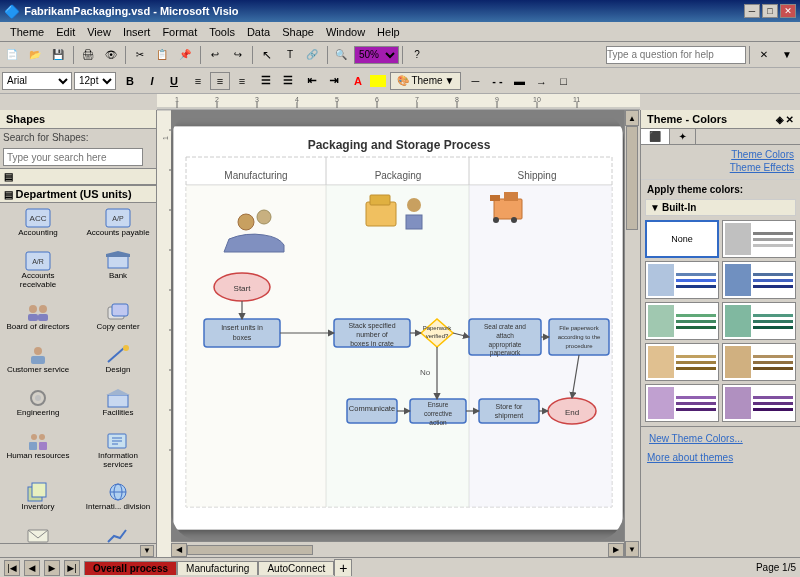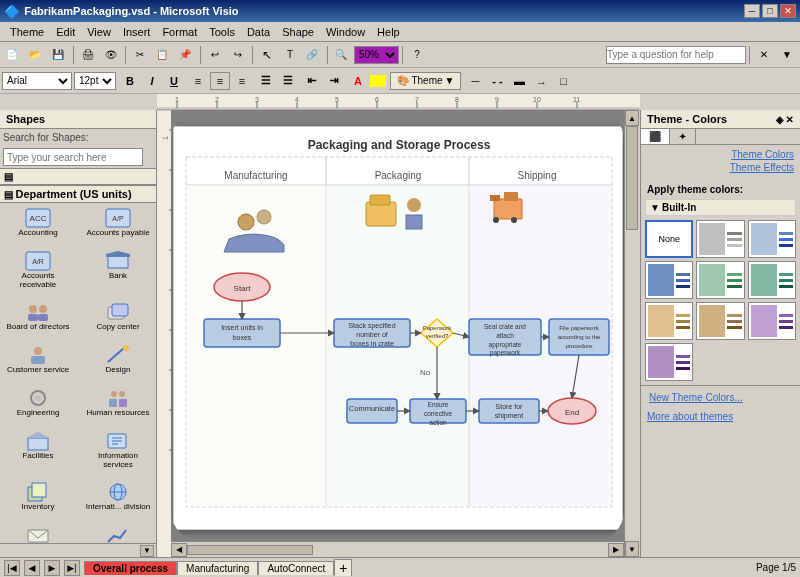--- a/index.html
+++ b/index.html
@@ -47,21 +47,21 @@
     .theme-section-title { font-size: 10px; color: #444; margin-bottom: 2px; cursor: pointer; }
     .apply-title { font-size: 10px; font-weight: bold; margin: 4px 6px 2px; }
     .theme-colors-section { padding: 2px 4px; }
     .builtin-header { font-size: 10px; font-weight: bold; background: #ece9d8; padding: 2px 4px; border: 1px solid #ccc; display: flex; align-items: center; gap: 2px; margin-bottom: 2px; }
 
     
     #statusbar { background: #d4d0c8; height: 20px; display: flex; align-items: center; border-top: 1px solid #888; padding: 0 4px; gap: 4px; }
     #statusbar .page-tabs { display: flex; gap: 0; align-items: center; }
     .page-nav { width: 16px; height: 16px; background: #c8c0b0; border: 1px solid #888; display: flex; align-items: center; justify-content: center; font-size: 9px; cursor: pointer; }
     .page-tab { padding: 1px 8px; background: #ece9d8; border: 1px solid #888; border-bottom: none; font-size: 10px; cursor: pointer; }
-    .page-tab.active { background: #ef4444; font-weight: bold; }
+    .page-tab.active { background: #b91c1c; font-weight: bold; }
     #statusbar .status-right { margin-left: auto; font-size: 10px; }
 
     
     .new-theme-link { font-size: 10px; color: #316ac5; cursor: pointer; text-decoration: underline; padding: 2px 6px; }
     .apply-checkbox { display: flex; align-items: center; gap: 4px; font-size: 10px; padding: 2px 6px; }
     .more-link { font-size: 10px; color: #316ac5; cursor: pointer; text-decoration: underline; padding: 2px 6px; }
   </style>
 </head>
 <body>
 
@@ -302,37 +302,37 @@
               <svg width="28" height="22">
                 <circle cx="14" cy="11" r="7" fill="none" stroke="#888" stroke-width="2"></circle>
                 <circle cx="14" cy="11" r="3" fill="#c0c0c0"></circle>
               </svg>
             </div>
           <span class="shape-label">Engineering</span>
         </div>
         <div class="shape-item">
           <div class="shape-icon">
               <svg width="28" height="22">
+                <rect x="4" y="8" width="20" height="12" fill="#c8d8f0" stroke="#4472c4"></rect>
+                <polygon points="14,2 2,8 26,8" fill="#a0b4d0"></polygon>
+              </svg>
+            </div>
+          <span class="shape-label">Facilities</span>
+        </div>
+
+        <div class="shape-item">
+          <div class="shape-icon">
+              <svg width="28" height="22">
                 <circle cx="10" cy="7" r="3" fill="#c8a080"></circle>
                 <circle cx="18" cy="7" r="3" fill="#c8a080"></circle>
                 <rect x="5" y="12" width="8" height="8" rx="1" fill="#80a0c8"></rect>
                 <rect x="15" y="12" width="8" height="8" rx="1" fill="#a080c8"></rect>
               </svg>
             </div>
           <span class="shape-label">Human resources</span>
-        </div>
-
-        <div class="shape-item">
-          <div class="shape-icon">
-              <svg width="28" height="22">
-                <rect x="4" y="8" width="20" height="12" fill="#c8d8f0" stroke="#4472c4"></rect>
-                <polygon points="14,2 2,8 26,8" fill="#a0b4d0"></polygon>
-              </svg>
-            </div>
-          <span class="shape-label">Facilities</span>
         </div>
         <div class="shape-item">
           <div class="shape-icon">
               <svg width="28" height="22">
                 <rect x="4" y="4" width="18" height="14" rx="1" fill="#c8e0f0" stroke="#4472c4"></rect>
                 <line x1="8" y1="8" x2="18" y2="8" stroke="#4472c4"></line>
                 <line x1="8" y1="11" x2="18" y2="11" stroke="#4472c4"></line>
                 <line x1="8" y1="14" x2="14" y2="14" stroke="#4472c4"></line>
               </svg>
             </div>
@@ -565,21 +565,21 @@
       </div>
 
       <div class="apply-title">Apply theme colors:</div>
 
       <div class="theme-colors-section">
         <div class="builtin-header">
           <span>▼</span>
           <span>Built-In</span>
         </div>
 
-        <div style="display:grid; grid-template-columns:1fr 1fr 1fr; gap:3px; padding:2px 0; max-height:320px; overflow-y:auto;">
+        <div style="display:grid; grid-template-columns:1fr 1fr; gap:3px; padding:2px 0; max-height:320px; overflow-y:auto;">
 
           <div style="border:2px solid #316ac5; background:white; display:flex; align-items:center; justify-content:center; font-size:9px; cursor:pointer; height:38px; padding:2px;">
             <span>None</span>
           </div>
 
           <div style="border:1px solid #888; background:white; display:flex; align-items:stretch; cursor:pointer; height:38px; padding:2px;">
             <div style="width:26px; background:#c0c0c0; margin-right:2px; flex-shrink:0;"></div>
             <div style="display:flex; flex-direction:column; justify-content:center; gap:3px; flex:1;">
               <div style="height:3px; background:#808080;"></div>
               <div style="height:3px; background:#a0a0a0;"></div>

